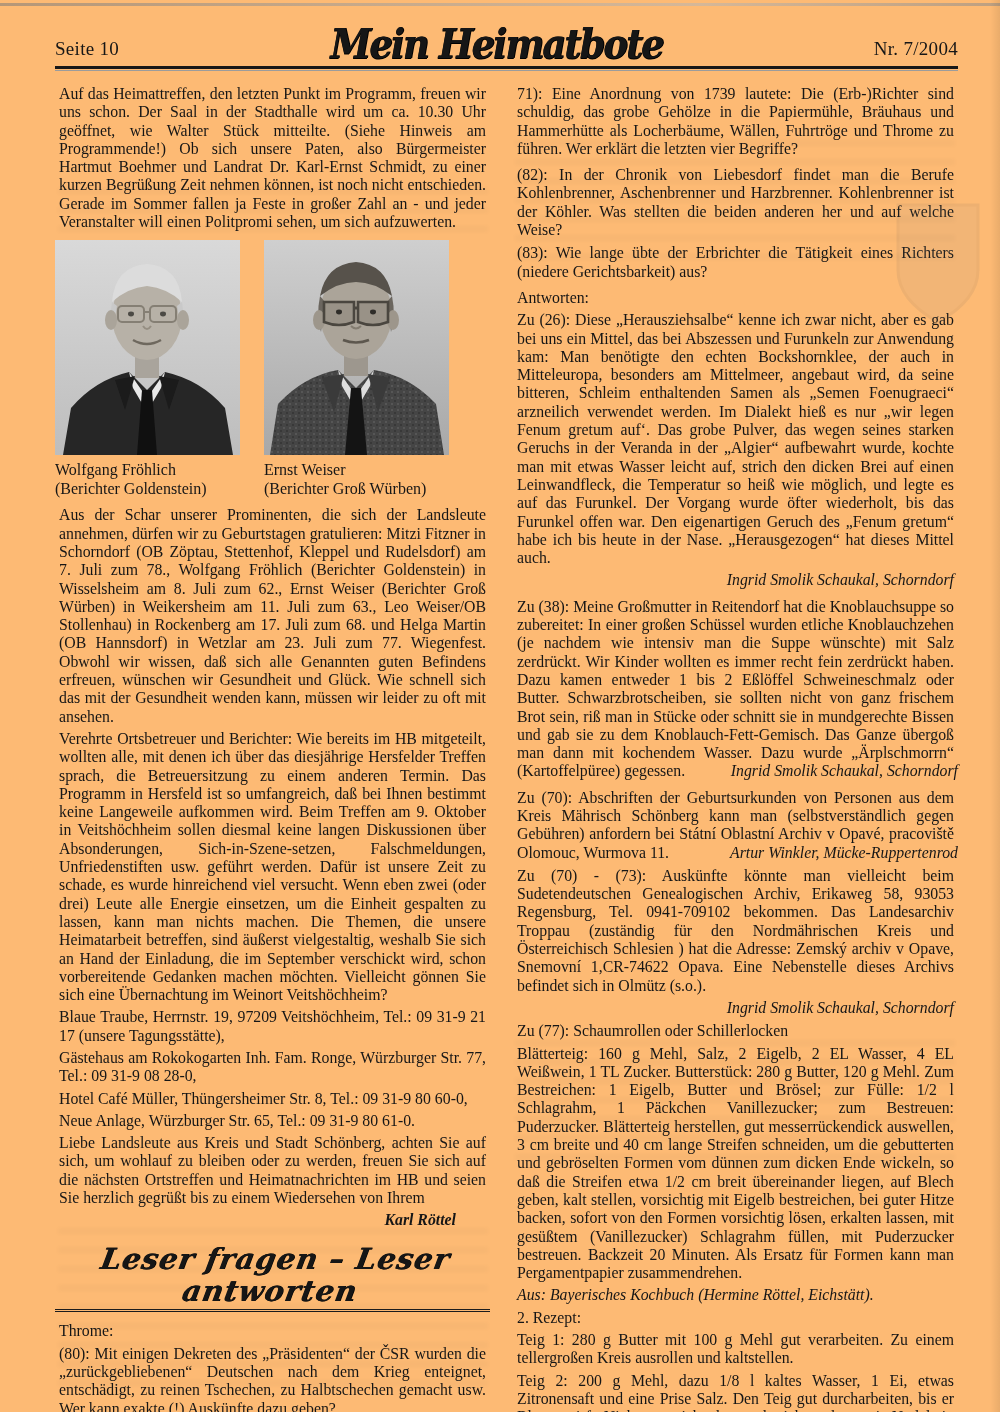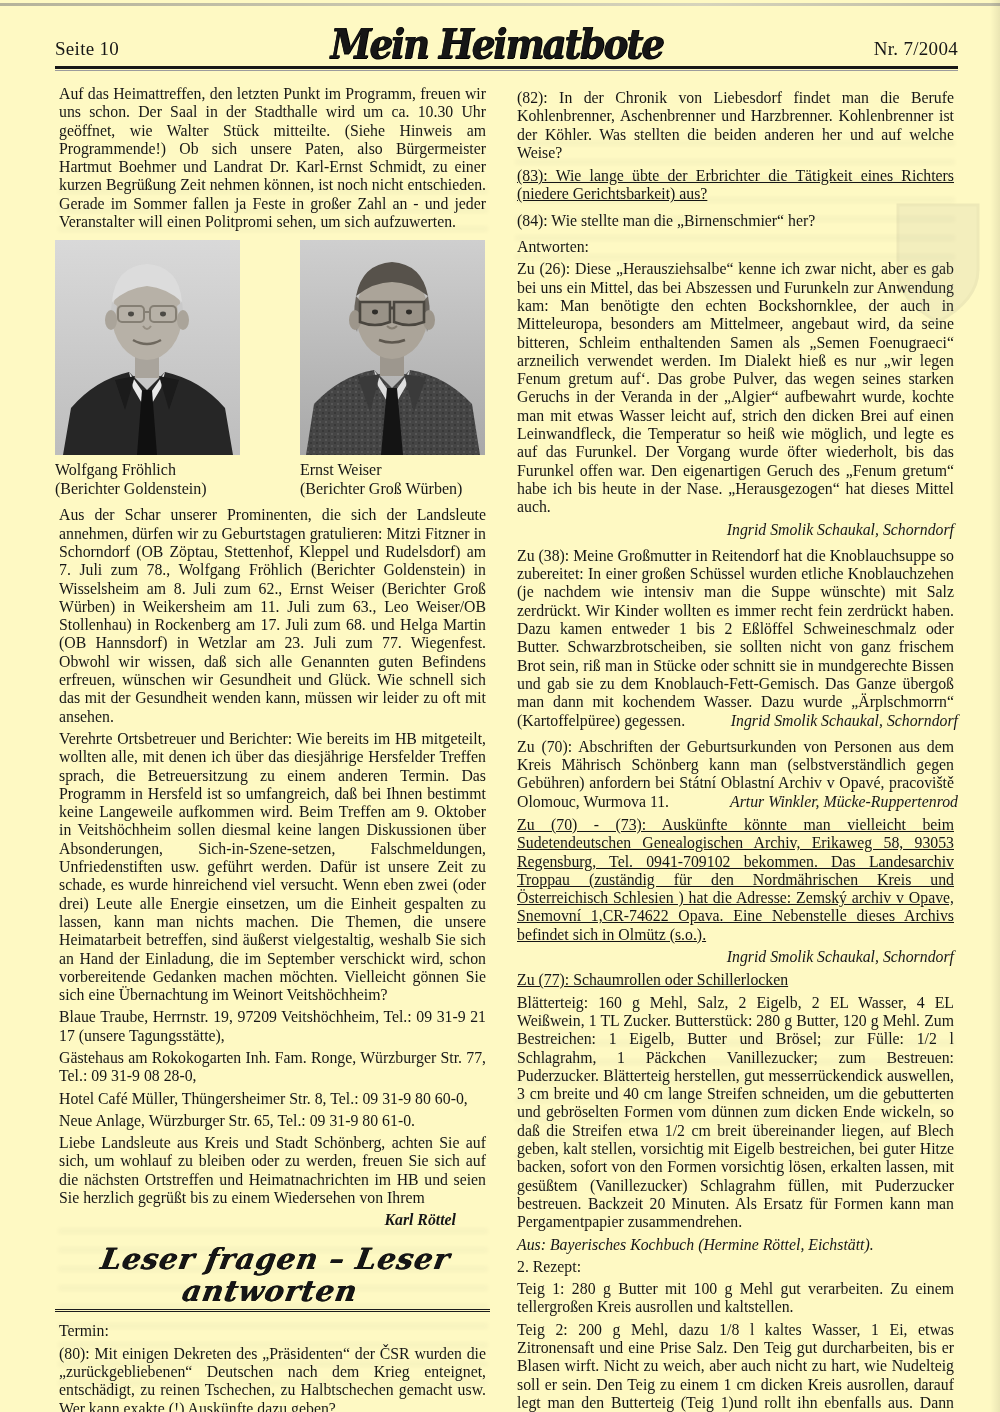--- a/index.html
+++ b/index.html
@@ -1,21 +1,21 @@
 <!DOCTYPE html>
 <html lang="de"><head>
 <meta charset="utf-8">
 <title>Mein Heimatbote – Seite 10</title>
 <style>
   * { margin:0; padding:0; box-sizing:border-box; }
   html,body { background:#ffffff; }
   .page {
     position:relative;
     width:1000px; height:1412px;
-    background:#fef9c3;
+    background:#fdba74;
     color:#161616;
     font-family:"Liberation Serif","DejaVu Serif",serif;
     overflow:hidden;
   }
   
   .scan-edge-top {
     position:absolute; top:3px; left:0; width:100%; height:3px;
     background:linear-gradient(to right,#7a7a7a 0%,#9a9a9a 35%,#b5b5b5 70%,#8a8a8a 100%);
     opacity:.55;
   }
@@ -50,32 +50,32 @@
   
   main.columns {
     display:flex; gap:23px;
     padding:10px 42px 0 55px;
   }
   .col { font-size:15.8px; line-height:18.3px; text-align:justify; }
   .col.left  { width:435px; flex:none; }
   .col.right { flex:1; }
   .col p { margin:4px; }
   .gap { margin-top:8px !important; }
-  .gap-sm { margin-top:5px !important;text-decoration:underline; }
+  .gap-sm { margin-top:5px !important; }
   b.lead { font-weight:normal; }
   .sig-line { text-align:right; font-style:italic; }
   .sig-line.inset { padding-right:30px;font-weight:bold; }
   .para-with-sig { position:relative; }
   .para-with-sig .sig-abs {
     position:absolute; right:0; bottom:0; font-style:italic; white-space:nowrap;
   }
   .source-line { text-align:left; font-style:italic; }
 
   
-  .photos { display:flex; gap:60px; margin:9px 0 7px 0; }
+  .photos { display:flex; gap:24px; margin:9px 0 7px 0; }
   .photos figure { width:185px; }
   .photos svg { display:block; width:100%; height:215px; }
   .photos figcaption { margin-top:5px; font-size:16px; line-height:19px; text-align:left; }
   .photos figcaption span { display:block; }
 
   
   .script-head-wrap {
     margin:14px 0 10px 0;
     border-bottom:3px double #1c1c1c;
     text-align:center;
@@ -215,28 +215,28 @@
       <p>Gästehaus am Rokokogarten Inh. Fam. Ronge, Würzburger Str. 77, Tel.: 09 31-9 08 28-0,</p>
       <p>Hotel Café Müller, Thüngersheimer Str. 8, Tel.: 09 31-9 80 60-0,</p>
       <p>Neue Anlage, Würzburger Str. 65, Tel.: 09 31-9 80 61-0.</p>
       <p>Liebe Landsleute aus Kreis und Stadt Schönberg, achten Sie auf sich, um wohlauf zu bleiben oder zu werden, freuen Sie sich auf die nächsten Ortstreffen und Heimatnachrichten im HB und seien Sie herzlich gegrüßt bis zu einem Wiedersehen von Ihrem</p>
       <p class="sig-line inset">Karl Röttel</p>
 
       <div class="script-head-wrap">
         <span class="script-head">Leser fragen – Leser antworten</span>
       </div>
 
-      <p><b class="lead">Termin:</b></p>
+      <p><b class="lead">Throme:</b></p>
       <p>(80): Mit einigen Dekreten des „Präsidenten“ der ČSR wurden die „zurückgebliebenen“ Deutschen nach dem Krieg enteignet, entschädigt, zu reinen Tschechen, zu Halbtschechen gemacht usw. Wer kann exakte (!) Auskünfte dazu geben?</p>
     </section>
 
     <section class="col right">
+      <p>71): Eine Anordnung von 1739 lautete: Die (Erb-)Richter sind schuldig, das grobe Gehölze in die Papiermühle, Bräuhaus und Hammerhütte als Locherbäume, Wällen, Fuhrtröge und Throme zu führen. Wer erklärt die letzten vier Begriffe?</p>
       <p class="gap">(82): In der Chronik von Liebesdorf findet man die Berufe Kohlenbrenner, Aschenbrenner und Harzbrenner. Kohlenbrenner ist der Köhler. Was stellten die beiden anderen her und auf welche Weise?</p>
       <p class="gap-sm">(83): Wie lange übte der Erbrichter die Tätigkeit eines Richters (niedere Gerichtsbarkeit) aus?</p>
-      <p class="gap">(84): Wie stellte man die „Birnenschmier“ her?</p>
 
       <p class="gap"><b class="lead">Antworten:</b></p>
       <p>Zu (26): Diese „Herausziehsalbe“ kenne ich zwar nicht, aber es gab bei uns ein Mittel, das bei Abszessen und Furunkeln zur Anwendung kam: Man benötigte den echten Bockshornklee, der auch in Mitteleuropa, besonders am Mittelmeer, angebaut wird, da seine bitteren, Schleim enthaltenden Samen als „Semen Foenugraeci“ arzneilich verwendet werden. Im Dialekt hieß es nur „wir legen Fenum gretum auf‘. Das grobe Pulver, das wegen seines starken Geruchs in der Veranda in der „Algier“ aufbewahrt wurde, kochte man mit etwas Wasser leicht auf, strich den dicken Brei auf einen Leinwandfleck, die Temperatur so heiß wie möglich, und legte es auf das Furunkel. Der Vorgang wurde öfter wiederholt, bis das Furunkel offen war. Den eigenartigen Geruch des „Fenum gretum“ habe ich bis heute in der Nase. „Herausgezogen“ hat dieses Mittel auch.</p>
       <p class="sig-line">Ingrid Smolik Schaukal, Schorndorf</p>
 
       <div class="para-with-sig gap">
         <p>Zu (38): Meine Großmutter in Reitendorf hat die Knoblauchsuppe so zubereitet: In einer großen Schüssel wurden etliche Knoblauchzehen (je nachdem wie intensiv man die Suppe wünschte) mit Salz zerdrückt. Wir Kinder wollten es immer recht fein zerdrückt haben. Dazu kamen entweder 1 bis 2 Eßlöffel Schweineschmalz oder Butter. Schwarzbrotscheiben, sie sollten nicht von ganz frischem Brot sein, riß man in Stücke oder schnitt sie in mundgerechte Bissen und gab sie zu dem Knoblauch-Fett-Gemisch. Das Ganze übergoß man dann mit kochendem Wasser. Dazu wurde „Ärplschmorrn“ (Kartoffelpüree) gegessen.</p>
         <span class="sig-abs">Ingrid Smolik Schaukal, Schorndorf</span>
       </div>
 

